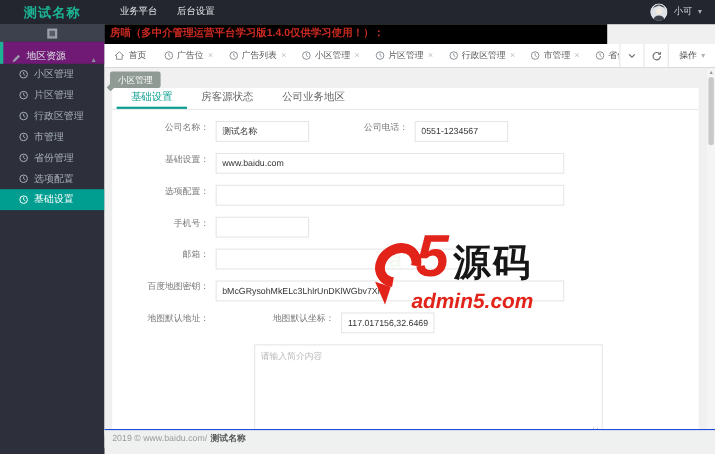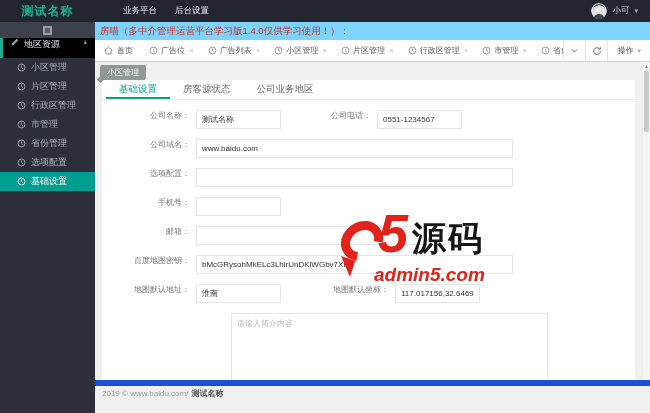--- a/index.html
+++ b/index.html
@@ -4,42 +4,42 @@
 <style>
   * { margin:0; padding:0; box-sizing:border-box; }
   body { font-family:"Liberation Sans","DejaVu Sans",sans-serif; background:#888; }
   .app { position:relative; width:650px; height:413px; background:#f0f0f0; overflow:hidden;
          font-size:9px; color:#555; }
 
   
   .topbar { position:absolute; left:0; top:0; width:650px; height:22px; background:#23252f;
             display:flex; align-items:center; }
   .brand { width:95px; text-align:center; color:#1bb394; font-size:12px; font-weight:bold; letter-spacing:1px; cursor:pointer; }
-  .top-menu { display:flex; gap:18px; margin-left:28px; }
+  .top-menu { display:flex; gap:18px; margin-left:14px; }
   .top-menu-item { color:#e7e9ec; font-size:8.5px; cursor:pointer; }
   .top-user { margin-left:auto; margin-right:12px; display:flex; align-items:center; gap:5px; color:#cfd3d8; font-size:8.5px; cursor:pointer; }
   .avatar { width:16px; height:16px; border-radius:50%; overflow:hidden; display:block; }
   .caret { font-size:7px; color:#aab0b8; }
 
   
   .sidebar { position:absolute; left:0; top:22px; width:95px; height:391px; background:#2d303a; }
   .collapse-strip { height:16px; background:#3c414d; display:flex; align-items:center; justify-content:center; }
   .collapse-box { width:9px; height:9px; background:#565b66; border:2px solid #9aa0aa; cursor:pointer; }
-  .side-section { height:20px; display:flex; align-items:flex-start; gap:5px; padding:0 8px 0 10px;
-                  background:#000000; color:#dde1e6; font-size:9px; cursor:pointer; }
+  .side-section { height:20px; display:flex; align-items:flex-end; gap:5px; padding:0 8px 0 10px;
+                  background:#701a75; color:#dde1e6; font-size:9px; cursor:pointer; }
   .side-section.active-section { border-left:3px solid #1bb394; padding-left:7px; }
   .side-section .sec-caret { margin-left:auto; font-size:7px; color:#8b929c; }
   .side-item { height:19px; display:flex; align-items:center; gap:5px; padding-left:17px;
                color:#a8b0ba; font-size:9px; cursor:pointer; }
   .side-item.active { background:#009e90; color:#ffffff; }
   .icon { display:inline-flex; flex:none; }
 
   
-  .notice { position:absolute; left:95px; top:22px; width:555px; height:18px; background:#7dd3fc;
-            color:#cd2a21; font-weight:normal; font-size:9.5px; line-height:18px; padding-left:5px;
+  .notice { position:absolute; left:95px; top:22px; width:457px; height:18px; background:#000000;
+            color:#cd2a21; font-weight:bold; font-size:9.5px; line-height:18px; padding-left:5px;
             white-space:nowrap; overflow:hidden; }
 
   
   .tabbar { position:absolute; left:95px; top:40px; width:555px; height:22px; background:#fff;
             border-bottom:1px solid #d5d5d5; display:flex; align-items:stretch; font-size:8px; color:#5a5a5a; }
   .tb-home { display:flex; align-items:center; gap:4px; padding:0 9px; cursor:pointer; flex:none; }
   .tb-tabs { flex:1; display:flex; overflow:hidden; }
   .tb-tab { display:flex; align-items:center; gap:3px; padding:0 7px; cursor:pointer; flex:none; white-space:nowrap; }
   .tb-tab .i-clock, .tb-home .i-home { color:#8a8f96; }
   .tb-x { color:#bfbfbf; font-size:8px; margin-left:1px; cursor:pointer; }
@@ -84,22 +84,22 @@
   .wm-arc { position:absolute; left:2px; top:8px; width:44px; height:38px; border:9px solid #e2231a;
             border-radius:50%; border-bottom-color:transparent; transform:rotate(-35deg); }
   .wm-a { position:absolute; left:16px; top:12px; font-size:20px; font-weight:bold; font-style:italic; color:#f4f9f1; }
   .wm-arrow { position:absolute; left:0px; top:44px; width:0; height:0;
               border-left:15px solid transparent; border-top:17px solid #e2231a; transform:rotate(18deg); }
   .wm-5 { position:absolute; left:40px; top:-12px; font-size:54px; font-weight:bold; font-style:italic; color:#e2231a; }
   .wm-yuanma { position:absolute; left:74px; top:2px; font-size:34px; font-weight:bold; color:#161616; letter-spacing:2px; }
   .wm-domain { position:absolute; left:36px; top:50px; font-size:19px; font-weight:bold; font-style:italic; color:#e2231a; }
 
   
-  .footer { position:absolute; left:95px; bottom:16px; width:555px; height:17px; background:#eff0f0;
-            border-top:6px solid #1d4ed8; font-size:8px; color:#9b9b9b; line-height:16px; padding-left:7px; }
+  .footer { position:absolute; left:95px; bottom:6px; width:555px; height:17px; background:#eff0f0;
+            border-top:1px solid #1d4ed8; font-size:8px; color:#9b9b9b; line-height:16px; padding-left:7px; }
   .f-brand { color:#555; font-weight:bold; margin-left:3px; }
 </style>
 </head>
 <body>
 
 <div class="app">
 
   <header class="topbar">
     <div class="brand">测试名称</div>
     <nav class="top-menu">
@@ -320,21 +320,21 @@
 
       <form class="form">
         <div class="row">
           <label class="lbl">公司名称：</label>
           <input class="inp w-s" value="测试名称" style="">
           <label class="lbl2 gap-a">公司电话：</label>
           <input class="inp w-s" value="0551-1234567" style="">
         </div>
 
         <div class="row">
-          <label class="lbl">公司域名：</label>
+          <label class="lbl">基础设置：</label>
           <input class="inp w-l" value="www.baidu.com" style="">
         </div>
 
         <div class="row">
           <label class="lbl">选项配置：</label>
           <input class="inp w-l" value="" style="">
         </div>
 
         <div class="row">
           <label class="lbl">手机号：</label>
@@ -346,21 +346,20 @@
           <input class="inp w-m" value="" style="">
         </div>
 
         <div class="row">
           <label class="lbl">百度地图密钥：</label>
           <input class="inp w-l" value="bMcGRysohMkELc3LhlrUnDKlWGbv7Xno" style="">
         </div>
 
         <div class="row">
           <label class="lbl">地图默认地址：</label>
-          <input class="inp w-s" value="淮南" style="">
           <label class="lbl2 gap-b">地图默认坐标：</label>
           <input class="inp w-s" style="width: 85px;" value="117.017156,32.646996">
         </div>
 
         <div class="row ta">
           <label class="lbl" style="padding-top:4px">公司简介：</label>
           <span class="ta-wrap">
             <textarea class="inp" placeholder="请输入简介内容" style=""></textarea>
             <span class="ta-grip"></span>
           </span>

